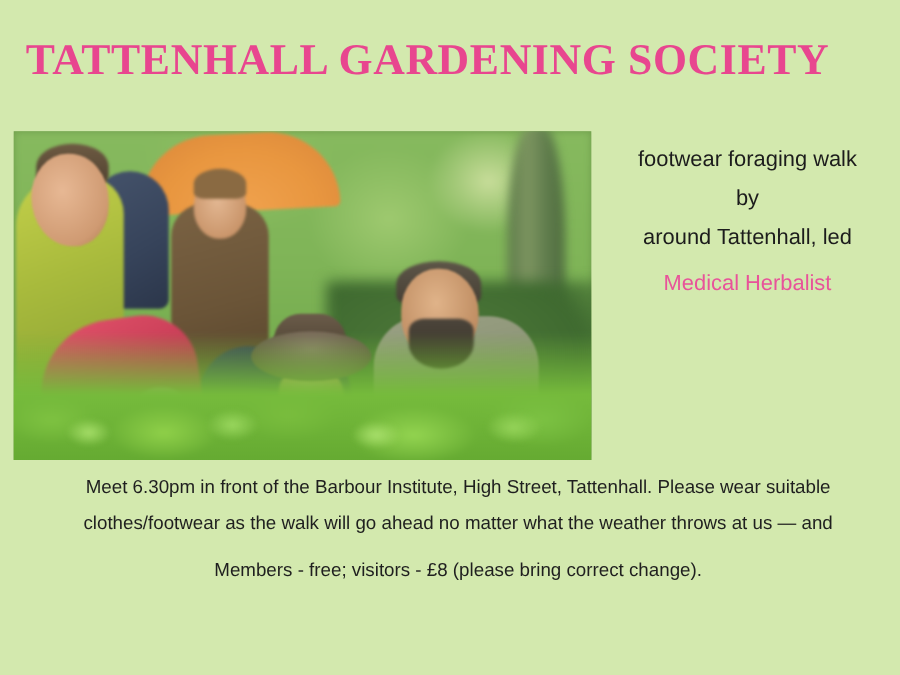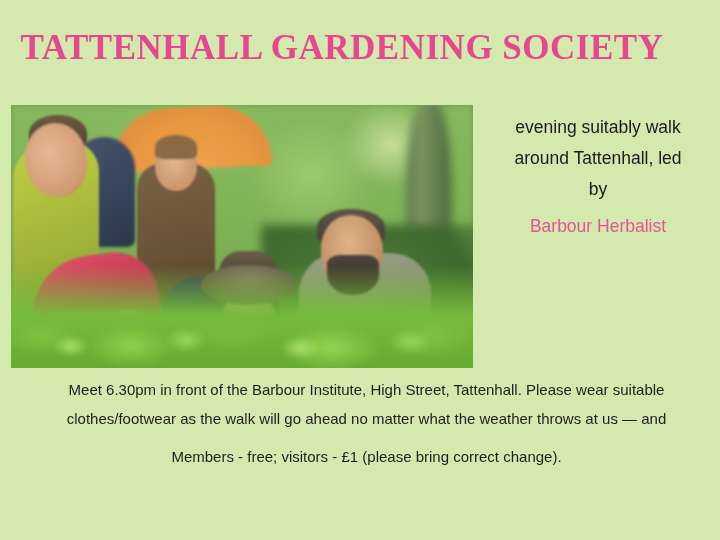--- a/index.html
+++ b/index.html
@@ -316,25 +316,25 @@
     <div class="layer p5-hat"></div>
 
     <div class="layer p4-red"></div>
     <div class="layer p4-pink"></div>
 
     <div class="layer foliage"></div>
     <div class="layer foliage2"></div>
   </div>
 
   <div class="right-col">
-    <div class="intro-line">evening suitably walk</div>
+    <div class="intro-line">footwear foraging walk</div>
+    <div class="intro-line">by</div>
     <div class="intro-line">around Tattenhall, led</div>
-    <div class="intro-line">by</div>
-    <div class="herbalist">Barbour Herbalist</div>
+    <div class="herbalist">Medical Herbalist</div>
   </div>
 
   <div class="details">
     <div class="dline">Meet 6.30pm in front of the Barbour Institute, High Street, Tattenhall.  Please wear suitable</div>
     <div class="dline">clothes/footwear as the walk will go ahead no matter what the weather throws at us — and</div>
-    <div class="dline price">Members - free; visitors -  £1 (please bring correct change).</div>
+    <div class="dline price">Members - free; visitors -  £8 (please bring correct change).</div>
   </div>
 
 </div>
 
 </body></html>

